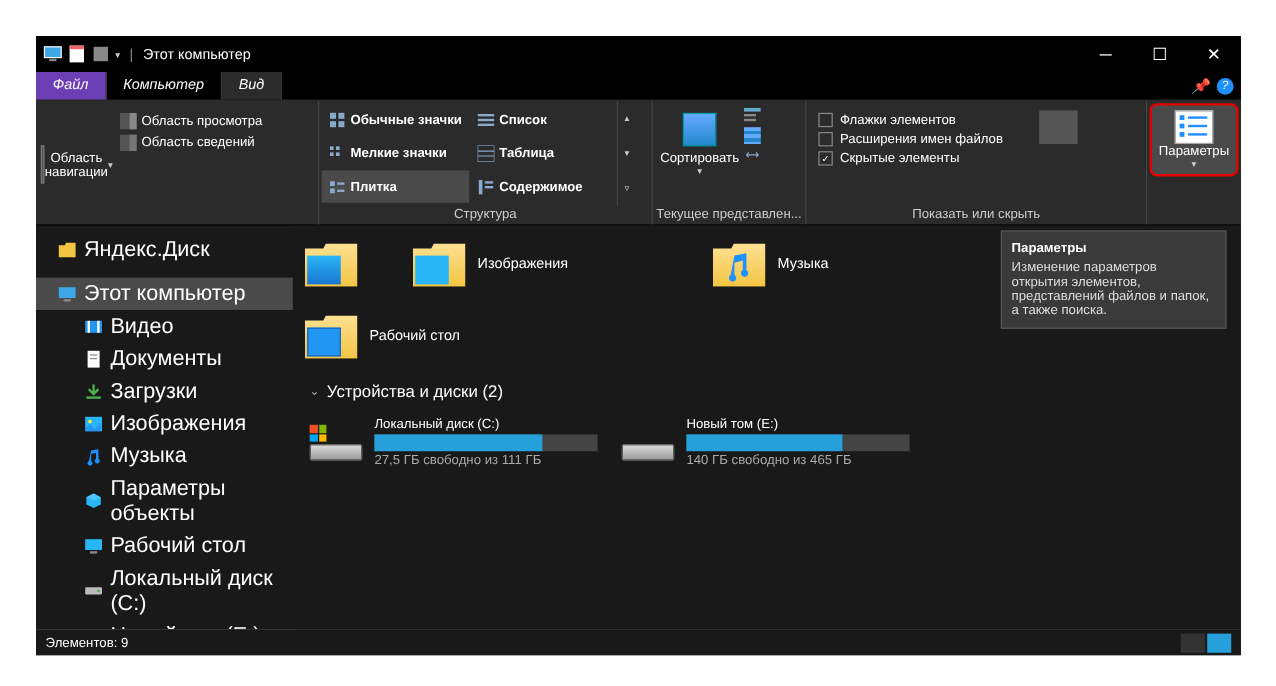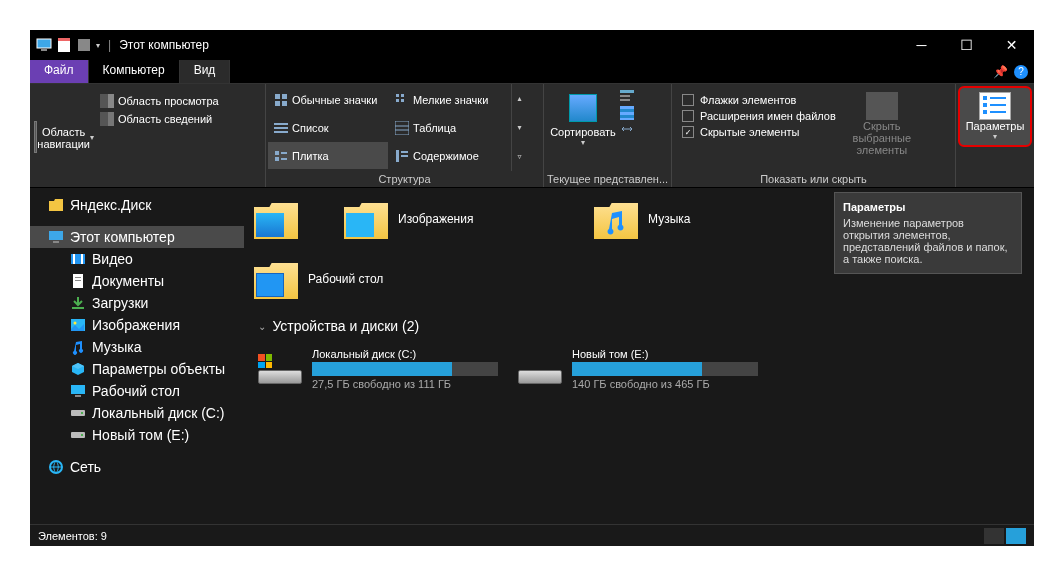--- a/index.html
+++ b/index.html
@@ -4,40 +4,40 @@
 <style>
 * { margin: 0; padding: 0; box-sizing: border-box; font-family: "Segoe UI", Tahoma, sans-serif; }
 body { background: #fff; width: 1063px; height: 572px; overflow: hidden; }
 .window { position: absolute; left: 30px; top: 30px; width: 1004px; height: 516px; background: #000; color: #fff; display: flex; flex-direction: column; }
 .titlebar { height: 30px; background: #000; display: flex; align-items: center; font-size: 12px; }
 .title-icons { display: flex; align-items: center; gap: 4px; padding: 0 6px; }
 .tb-icon { width: 16px; height: 16px; display: inline-block; }
 .title-sep { color: #888; margin: 0 4px; }
 .win-controls { margin-left: auto; display: flex; }
 .win-btn { width: 45px; height: 30px; display: flex; align-items: center; justify-content: center; color: #fff; font-size: 14px; }
-.tabs { height: 24px; display: flex; background: #000; border-bottom: 1px solid #333; }
+.tabs { height: 24px; display: flex; background: #000; border-bottom: 1px solid #333; font-style: italic; }
 .tab { padding: 3px 14px; font-size: 12px; color: #fff; border-right: 1px solid #333; cursor: default; }
 .tab.file { background: #6b3fb3; }
 .tab.active { background: #2b2b2b; }
 .ribbon-right { margin-left: auto; display: flex; align-items: center; padding-right: 6px; gap: 6px; }
 .pin-icon { color: #888; font-size: 12px; }
 .help-icon { width: 14px; height: 14px; background: #1e90ff; border-radius: 50%; color: #fff; font-size: 10px; display: flex; align-items: center; justify-content: center; }
 
 .ribbon { height: 104px; background: #2b2b2b; display: flex; border-bottom: 1px solid #000; position: relative; }
 .rgroup { border-right: 1px solid #444; display: flex; flex-direction: column; }
 .rgroup-body { flex: 1; display: flex; padding: 4px; }
 .rgroup-label { text-align: center; font-size: 11px; color: #ccc; padding: 2px 0; }
 
 .nav-big { width: 60px; display: flex; flex-direction: row; align-items: center; font-size: 11px; text-align: center; padding-top: 4px; }
 .nav-big-icon { width: 32px; height: 32px; background: #555; border: 1px solid #777; margin-bottom: 2px; }
 .nav-opts { display: flex; flex-direction: column; gap: 4px; padding: 6px 6px; font-size: 11px; }
 .nav-opt { display: flex; align-items: center; gap: 4px; }
 .chk { width: 12px; height: 12px; border: 1px solid #888; display: inline-flex; align-items: center; justify-content: center; font-size: 8px; }
 
-.layout-grid { display: grid; grid-template-columns: auto auto; gap: 1px; padding: 2px; }
+.layout-grid { display: grid; grid-template-columns: auto auto; gap: 1px; padding: 2px; font-weight: bold; }
 .layout-item { display: flex; align-items: center; gap: 4px; padding: 1px 6px; font-size: 11px; background: #2b2b2b; min-width: 120px; }
 .layout-item.sel { background: #4a4a4a; }
 .li-ico { width: 14px; height: 14px; display: inline-block; }
 .layout-more { width: 16px; display: flex; flex-direction: column; border-left: 1px solid #444; }
 .lm-btn { flex: 1; display: flex; align-items: center; justify-content: center; font-size: 8px; color: #ccc; }
 
 .big-btn { width: 70px; display: flex; flex-direction: column; align-items: center; font-size: 11px; text-align: center; padding-top: 4px; }
 .big-btn-icon { width: 32px; height: 32px; margin-bottom: 2px; display: flex; align-items: center; justify-content: center; }
 .sort-icon { width: 28px; height: 28px; background: linear-gradient(#6af,#28c); border: 1px solid #09a; }
 .col-icon { width: 16px; height: 28px; background: repeating-linear-gradient(#6af, #6af 3px, #28c 3px, #28c 6px); }
@@ -48,21 +48,21 @@
 
 .hide-btn { width: 80px; display: flex; flex-direction: column; align-items: center; font-size: 11px; text-align: center; padding-top: 4px; color: #888; }
 .hide-icon { width: 32px; height: 28px; background: #555; }
 
 .params-btn { width: 74px; display: flex; flex-direction: column; align-items: center; font-size: 11px; text-align: center; padding: 4px; border: 2px solid #e60000; border-radius: 6px; margin: 2px; background: #4a4a4a; }
 .params-icon { width: 32px; height: 28px; background: #fff; border: 1px solid #aaa; position: relative; }
 .params-icon::before { content: ""; position: absolute; left: 3px; top: 3px; width: 4px; height: 4px; background: #1e90ff; box-shadow: 0 7px #1e90ff, 0 14px #1e90ff; }
 .params-icon::after { content: ""; position: absolute; left: 10px; top: 4px; width: 16px; height: 2px; background: #1e90ff; box-shadow: 0 7px #1e90ff, 0 14px #1e90ff; }
 
 .body { flex: 1; display: flex; min-height: 0; }
-.tree { width: 214px; background: #191919; overflow-y: auto; font-size: 14px; padding-top: 6px; }
+.tree { width: 214px; background: #191919; overflow-y: auto; font-size: 18px; padding-top: 6px; }
 .tree-item { display: flex; align-items: center; gap: 6px; padding: 3px 8px 3px 18px; }
 .tree-item.l2 { padding-left: 40px; }
 .tree-item.sel { background: #4a4a4a; }
 .tree-item.indent0 { padding-left: 18px; }
 .ti-ico { width: 16px; height: 16px; display: inline-block; flex-shrink: 0; }
 
 .content { flex: 1; background: #191919; position: relative; overflow: hidden; }
 .folders-row { display: flex; flex-wrap: wrap; padding: 6px 10px; gap: 10px 20px; }
 .tile { width: 230px; height: 50px; display: flex; align-items: center; gap: 10px; font-size: 12px; }
 .tile.short { width: 70px; }
@@ -177,37 +177,37 @@
                   <rect x="8" y="1" width="5" height="5" fill="#8ac"></rect>
                   <rect x="1" y="8" width="5" height="5" fill="#8ac"></rect>
                   <rect x="8" y="8" width="5" height="5" fill="#8ac"></rect>
                 </svg>
               </span>
               <span>Обычные значки</span>
             </div>
           <div class="layout-item">
               <span class="li-ico">
                 <svg width="14" height="14">
+                  <rect y="2" width="14" height="2" fill="#8ac"></rect>
+                  <rect y="6" width="14" height="2" fill="#8ac"></rect>
+                  <rect y="10" width="14" height="2" fill="#8ac"></rect>
+                </svg>
+              </span>
+              <span>Список</span>
+            </div>
+          <div class="layout-item">
+              <span class="li-ico">
+                <svg width="14" height="14">
                   <rect x="1" y="1" width="3" height="3" fill="#8ac"></rect>
                   <rect x="6" y="1" width="3" height="3" fill="#8ac"></rect>
                   <rect x="1" y="6" width="3" height="3" fill="#8ac"></rect>
                   <rect x="6" y="6" width="3" height="3" fill="#8ac"></rect>
                 </svg>
               </span>
               <span>Мелкие значки</span>
-            </div>
-          <div class="layout-item">
-              <span class="li-ico">
-                <svg width="14" height="14">
-                  <rect y="2" width="14" height="2" fill="#8ac"></rect>
-                  <rect y="6" width="14" height="2" fill="#8ac"></rect>
-                  <rect y="10" width="14" height="2" fill="#8ac"></rect>
-                </svg>
-              </span>
-              <span>Список</span>
             </div>
           <div class="layout-item">
               <span class="li-ico">
                 <svg width="14" height="14">
                   <rect width="14" height="14" fill="none" stroke="#8ac"></rect>
                   <line x1="0" y1="5" x2="14" y2="5" stroke="#8ac"></line>
                   <line x1="0" y1="9" x2="14" y2="9" stroke="#8ac"></line>
                 </svg>
               </span>
               <span>Таблица</span>
@@ -288,21 +288,20 @@
               <span class="chk"></span>
               <span>Расширения имен файлов</span>
             </div>
           <div class="check-row">
               <span class="chk">✓</span>
               <span>Скрытые элементы</span>
             </div>
         </div>
         <div class="hide-btn">
           <div class="hide-icon"></div>
-          <span>Скрыть выбранные элементы</span>
         </div>
       </div>
       <div class="rgroup-label">Показать или скрыть</div>
     </div>
 
     <div style="display:flex;align-items:flex-start">
       <div class="params-btn">
         <div class="params-icon"></div>
         <span>Параметры</span>
         <span class="dd">▾</span>

